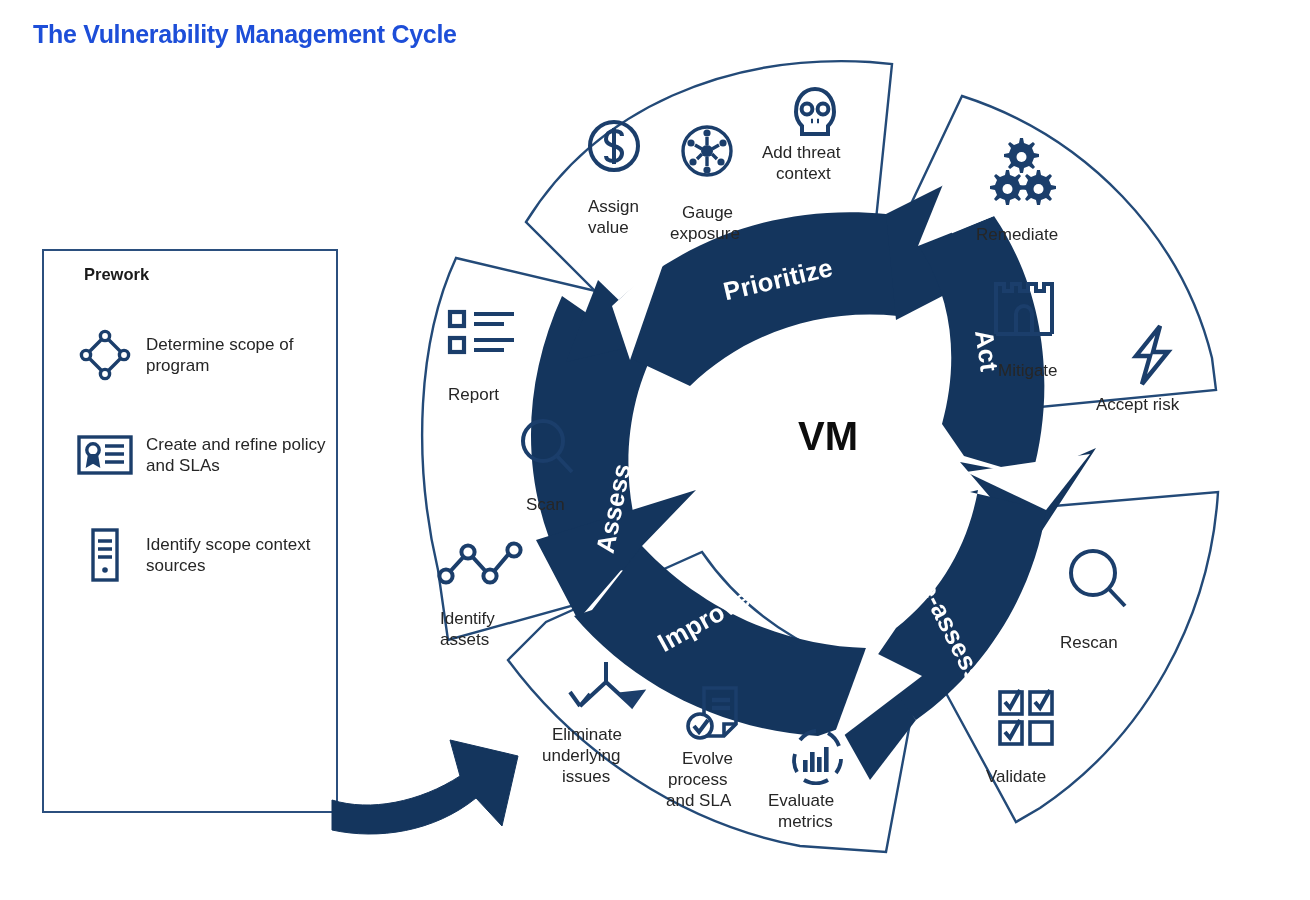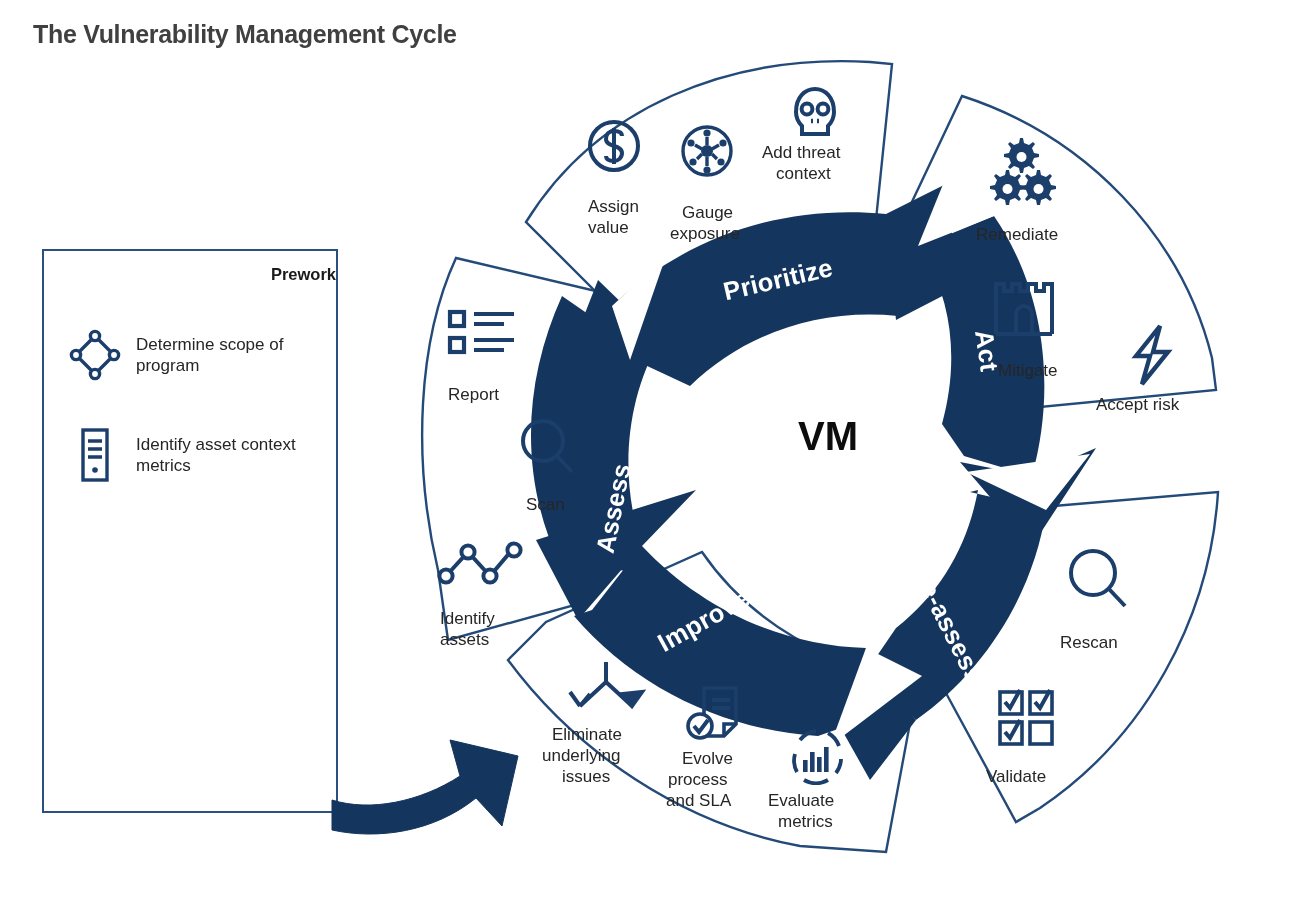--- a/index.html
+++ b/index.html
@@ -14,50 +14,52 @@
     color: #222;
     overflow: hidden;
     position: relative;
   }
   #page-title {
     position: absolute;
     left: 33px; top: 20px;
     font-size: 25px;
     font-weight: bold;
     letter-spacing: -0.3px;
-    color: #404040;
+    color: #1d4ed8;
     white-space: nowrap;
     text-align: right;
   }
   #prework-box {
     position: absolute;
     left: 42px; top: 249px;
     width: 296px; height: 564px;
     border: 2px solid #2b4f7e;
     background: #fff;
   }
   #prework-heading {
     position: absolute;
     left: 0; right: 0; top: 14px;
-    text-align: right;
+    text-align: left;
     font-size: 16.5px;
     font-weight: bold;
     color: #1a1a1a;
+    padding-left: 40px;
   }
   .prework-list {
     position: absolute;
     left: 0; right: 0; top: 54px;
     display: flex;
     flex-direction: column;
   }
   .prework-item {
     display: flex;
     align-items: center;
     height: 100px;
     padding-left: 20px;
+    justify-content: center;
   }
   .prework-icon {
     flex: 0 0 62px;
     width: 62px; height: 58px;
     display: flex;
     align-items: center;
     justify-content: center;
   }
   .prework-label {
     font-size: 17px;
@@ -108,32 +110,45 @@
             <circle cx="27" cy="46" r="4.6"></circle>
             <circle cx="8" cy="27" r="4.6"></circle>
           </g>
         </svg>
       </span>
       <span class="prework-label">Determine scope of program</span>
     </div>
 
 
 
+    <div class="prework-item">
+      <span class="prework-icon">
+        <svg width="58" height="44" viewBox="0 0 58 44">
+          <g fill="none" stroke="#1b3e6b" stroke-width="3.4">
+            <rect x="3" y="4" width="52" height="36"></rect>
+            <circle cx="17" cy="17" r="6.2"></circle>
+            <path d="M13 21 L11 33 l6 -3.4 l6 3.4 l-2 -12" fill="#1b3e6b" stroke="#1b3e6b" stroke-width="2"></path>
+            <path d="M29 13 H48 M29 21 H48 M29 29 H48" stroke-width="3.6"></path>
+          </g>
+        </svg>
+      </span>
+      <span class="prework-label">Create and refine policy and SLAs</span>
+    </div>
 
     <div class="prework-item">
       <span class="prework-icon">
         <svg width="42" height="56" viewBox="0 0 42 56">
           <g fill="none" stroke="#1b3e6b" stroke-width="3.4">
             <rect x="9" y="3" width="24" height="50"></rect>
             <path d="M14 14 H28 M14 22 H28 M14 30 H28" stroke-width="3.4"></path>
             <circle cx="21" cy="43" r="2.8" fill="#1b3e6b" stroke="none"></circle>
           </g>
         </svg>
       </span>
-      <span class="prework-label">Identify asset context metrics</span>
+      <span class="prework-label">Identify scope context sources</span>
     </div>
 
   </div>
 </div>
 
 <div id="cycle-stage">
 <svg width="980" height="860" viewBox="0 0 980 860">
 
   <g>
     <path d="M2 760 C 40 772 90 762 130 736 L 120 700 L 188 716 L 172 786 L 146 758

